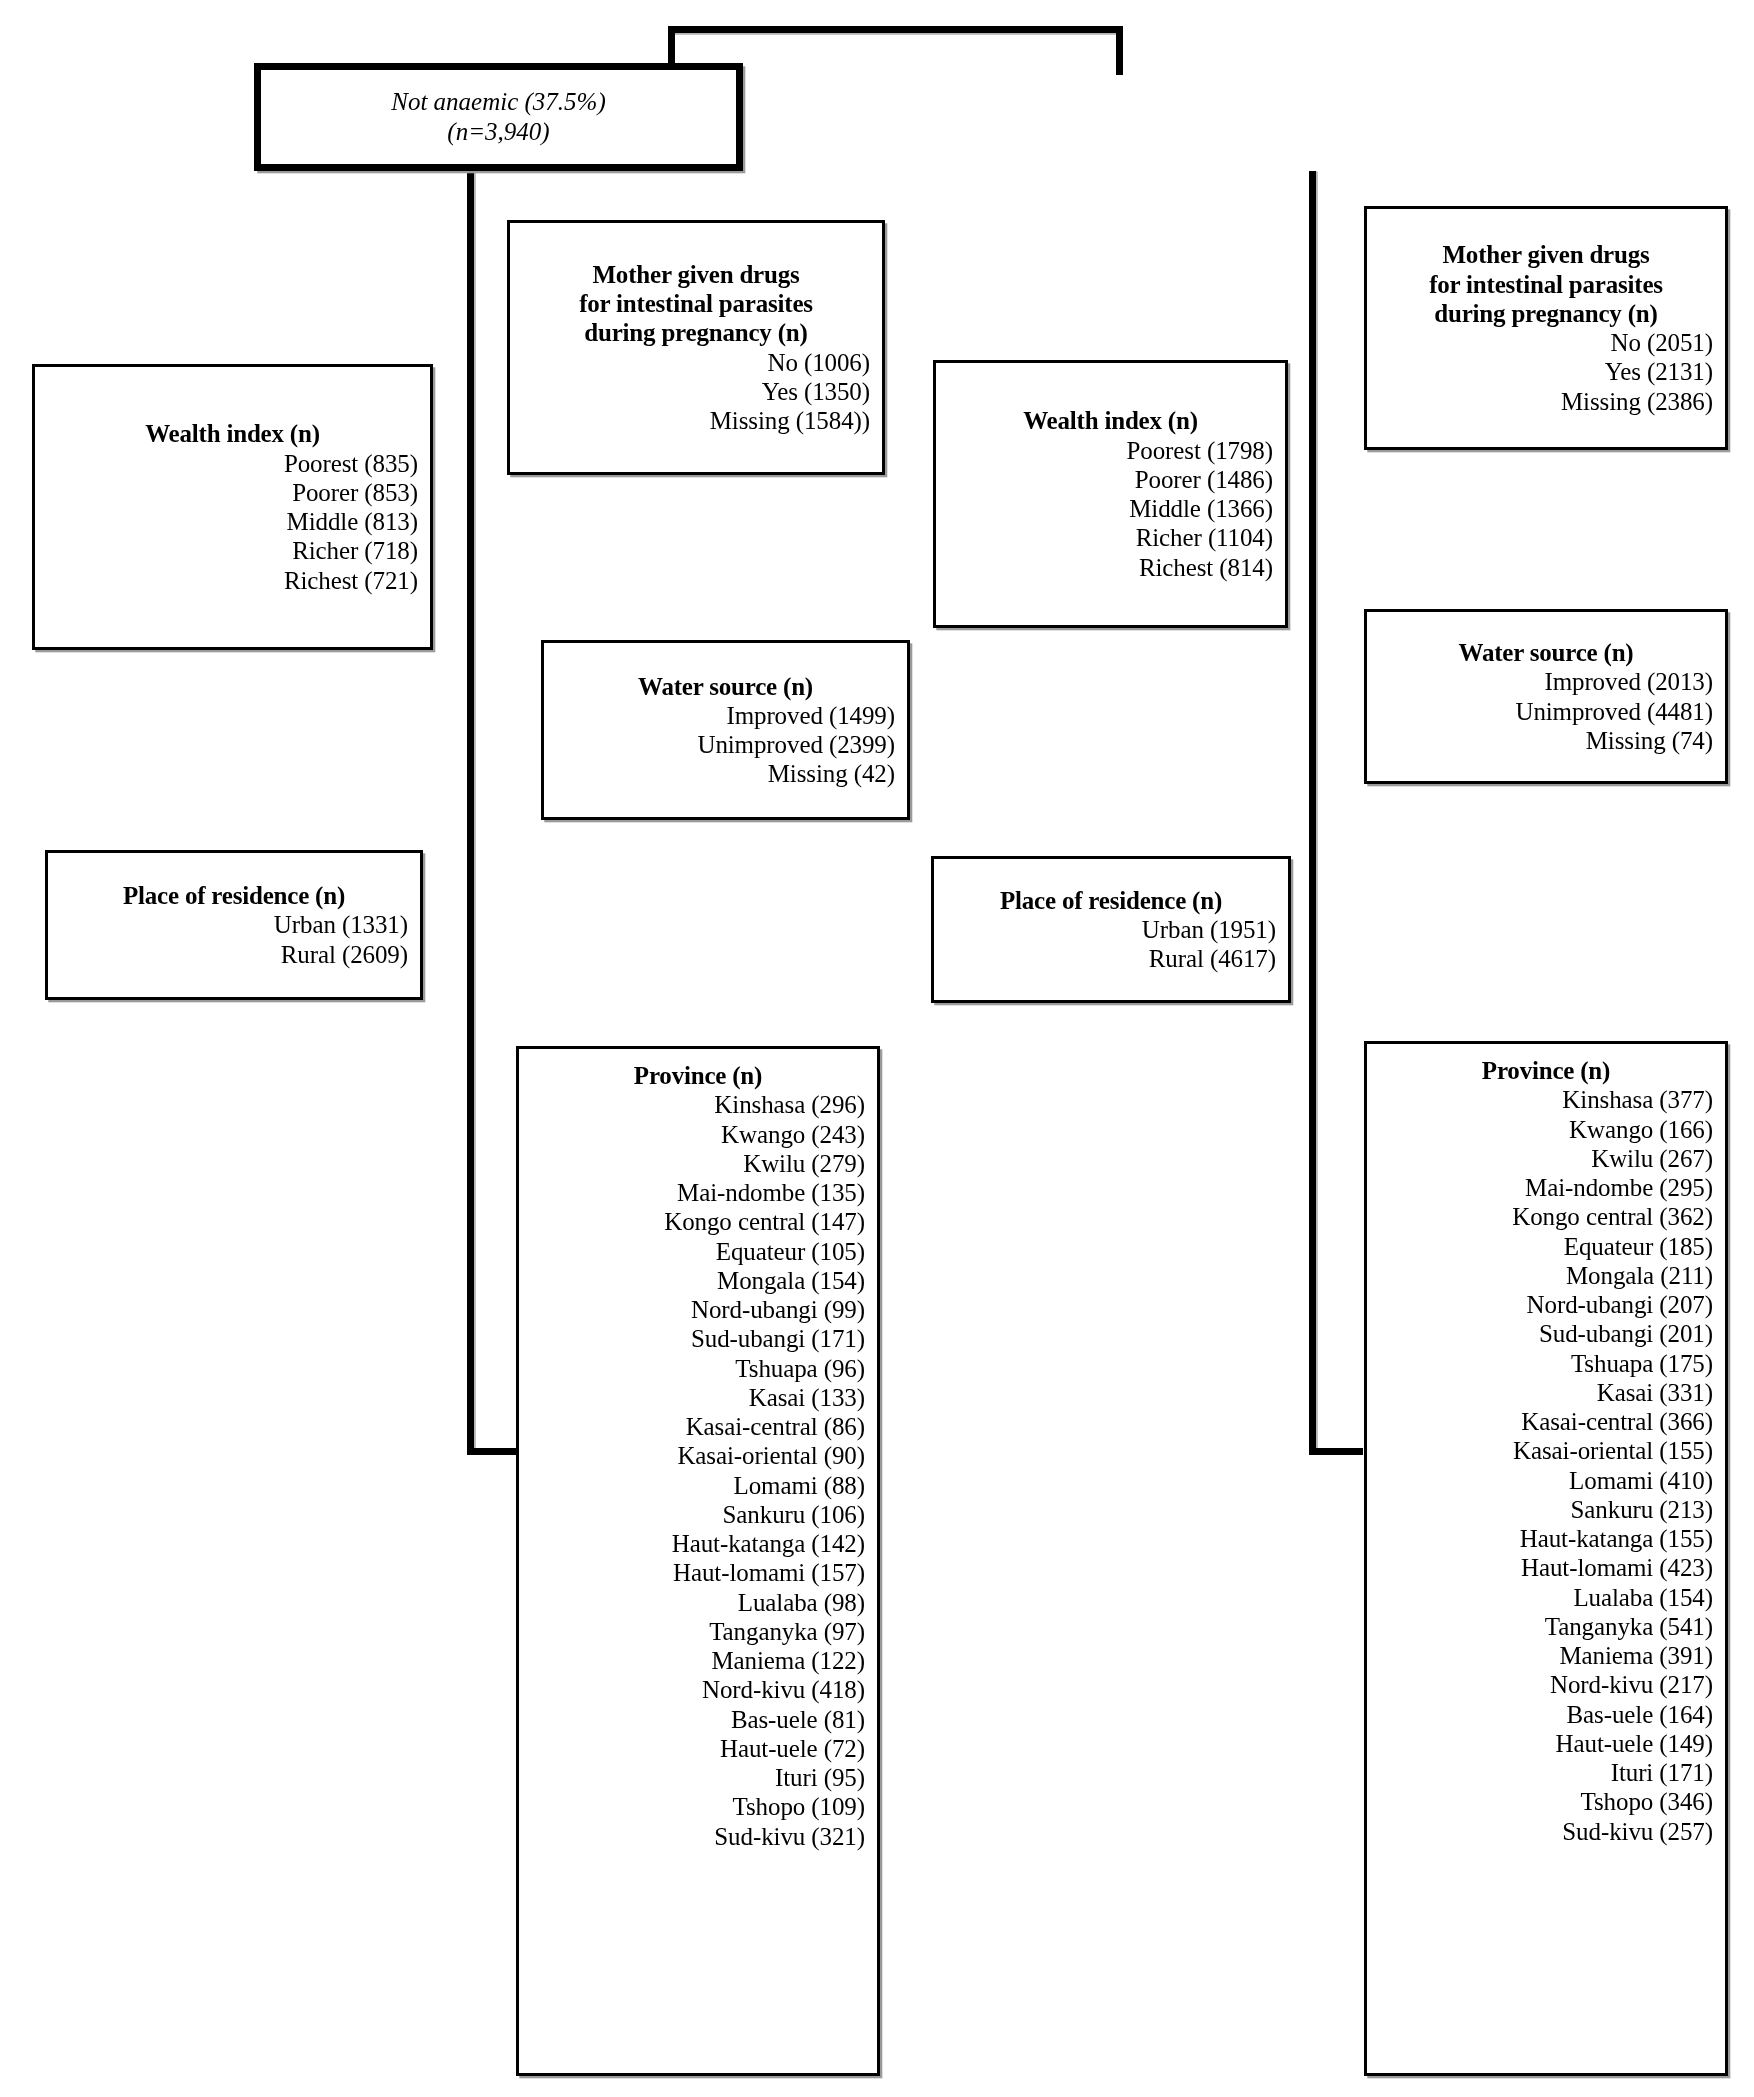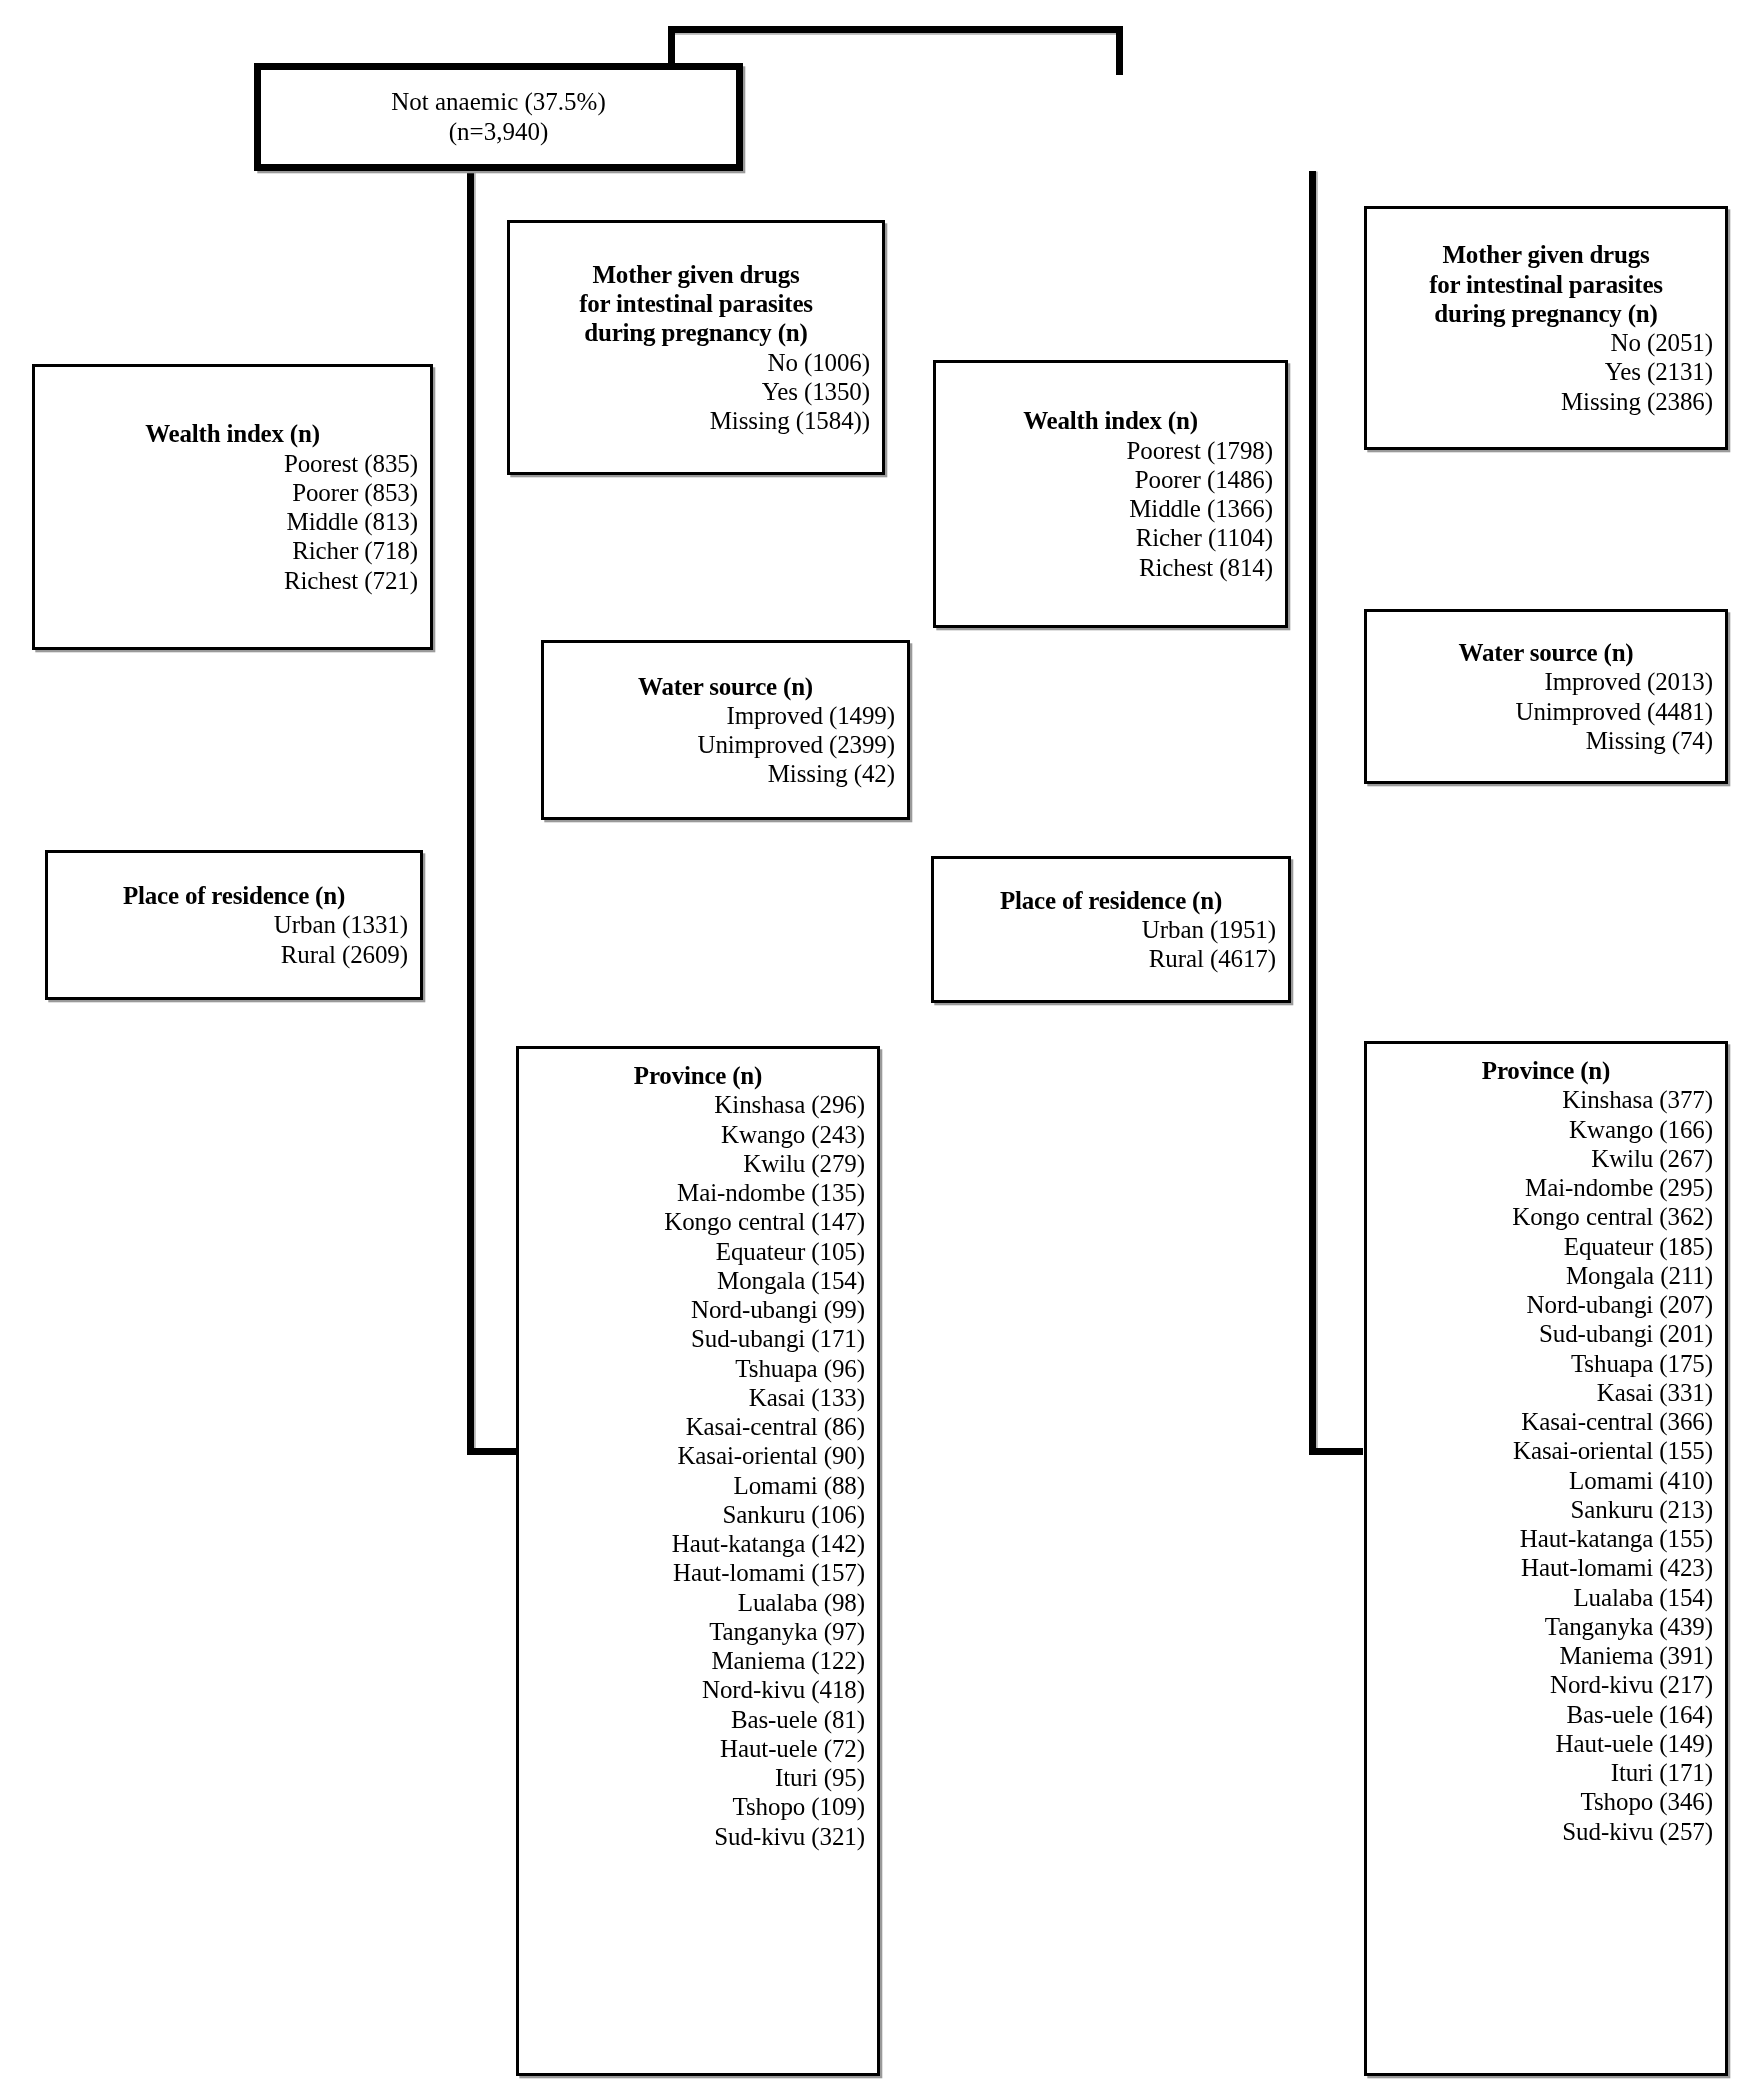--- a/index.html
+++ b/index.html
@@ -51,20 +51,21 @@
     font-size: 25px;
     line-height: 1.17;
     letter-spacing: -0.1px;
     white-space: nowrap;
   }
   .center-line {
     text-align: center;
     font-size: 25px;
     line-height: 1.22;
     white-space: nowrap;
+    font-style: italic;
   }
 
   
   .root .box-inner { padding: 2.8px 9.2px; }
   .root .center-line { font-size: 25px; }
 
   
   .conn {
     position: absolute;
     background: #000000;
@@ -222,21 +223,21 @@
       <div class="line">Sud-ubangi (201)</div>
       <div class="line">Tshuapa (175)</div>
       <div class="line">Kasai (331)</div>
       <div class="line">Kasai-central (366)</div>
       <div class="line">Kasai-oriental (155)</div>
       <div class="line">Lomami (410)</div>
       <div class="line">Sankuru (213)</div>
       <div class="line">Haut-katanga (155)</div>
       <div class="line">Haut-lomami (423)</div>
       <div class="line">Lualaba (154)</div>
-      <div class="line">Tanganyka (439)</div>
+      <div class="line">Tanganyka (541)</div>
       <div class="line">Maniema (391)</div>
       <div class="line">Nord-kivu (217)</div>
       <div class="line">Bas-uele (164)</div>
       <div class="line">Haut-uele (149)</div>
       <div class="line">Ituri (171)</div>
       <div class="line">Tshopo (346)</div>
       <div class="line">Sud-kivu (257)</div>
     </div>
   </div>
 

